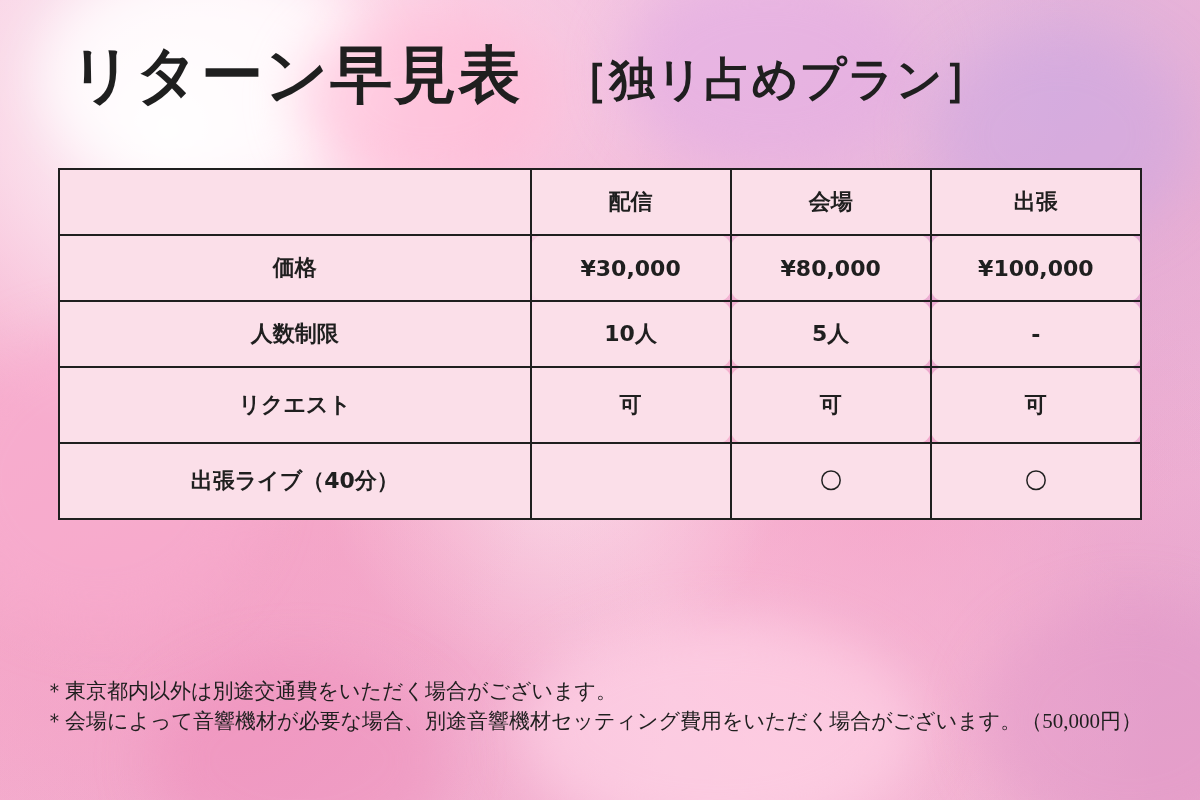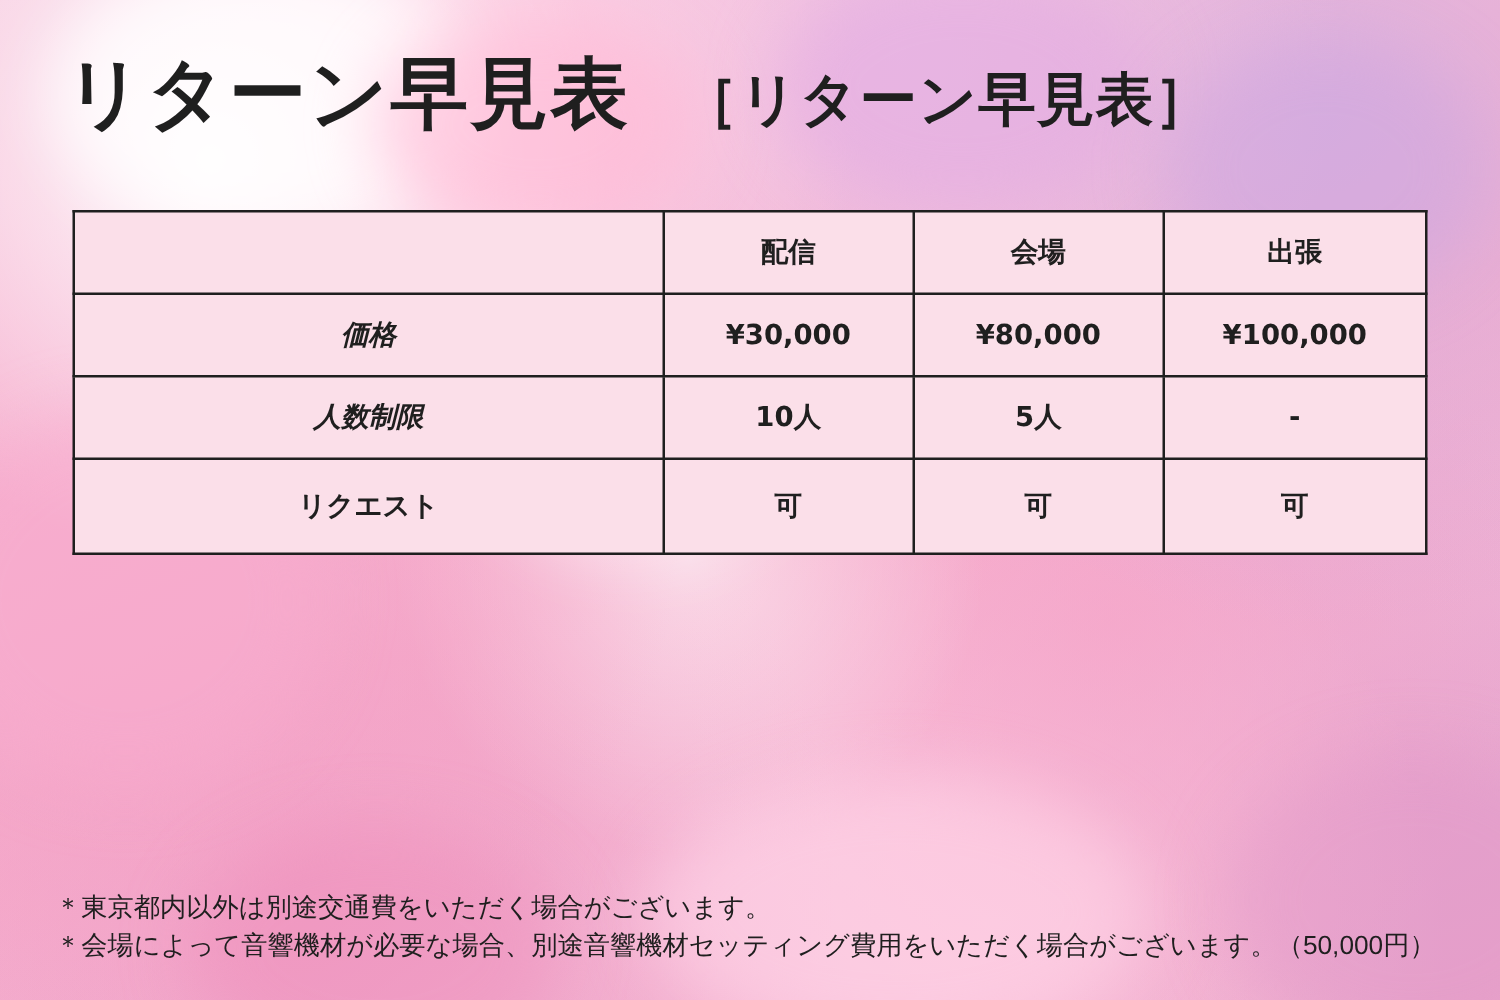--- a/index.html
+++ b/index.html
@@ -45,21 +45,21 @@
   .b4 { left: 930px; top: 30px;   width: 260px; height: 210px; background: rgba(206,166,224,0.50); }
   .b5 { left: -60px; top: 330px;  width: 320px; height: 300px; background: rgba(248,172,206,0.55); }
   .b6 { left: 520px; top: 620px;  width: 400px; height: 220px; background: rgba(255,214,232,0.60); }
   .b7 { left: 150px; top: 660px;  width: 300px; height: 200px; background: rgba(238,142,186,0.45); }
   .b8 { left: 980px; top: 600px;  width: 300px; height: 240px; background: rgba(224,150,200,0.45); }
   .b9 { left: 380px; top: 250px;  width: 260px; height: 200px; background: rgba(255,255,255,0.40); }
 
   
   .header {
     position: absolute;
-    left: 52px;
+    left: 70px;
     top: 44px;
     display: flex;
     align-items: flex-end;
     gap: 40px;
     justify-content: center;
   }
   .title {
     font-family: "DejaVu Sans", sans-serif;
     font-size: 62px;
     font-weight: bold;
@@ -104,35 +104,35 @@
     text-align: center;
     vertical-align: middle;
     margin-left: 48px;
   }
   col.c-label { width: 462px; }
   col.c-col   { width: 196px; }
   col.c-col3  { width: 206px; }
 
   th.corner { background: #fbdfe9; }
   th.colhead { font-size: 24px; }
-  td.rowlabel-center { text-align: center; font-size: 24px; font-style: italic; }
+  td.rowlabel-center { text-align: center; font-size: 24px; }
   td.rowlabel-left   { text-align: left; font-size: 24px; padding-left: 10px; }
-  td.value { font-size: 26px; }
+  td.value { font-size: 26px; border-radius: 13px; }
   td.mark  { font-size: 26px; font-weight: normal; }
   td.filled { background: #f9a8c4; }
 
   tr.tall th, tr.tall td { height: 74px; }
 
   
   .notes {
     position: absolute;
     left: 44px;
-    top: 712px;
+    top: 676px;
     width: 1140px;
-    font-family: Liberation Sans, sans-serif;
+    font-family: Liberation Serif, serif;
     color: #1f1f1f;
   }
   .note {
     font-size: 21px;
     line-height: 1.45;
     white-space: nowrap;
     letter-spacing: 0px;
   }
 </style>
 </head>
@@ -144,21 +144,21 @@
   <div class="blob b3"></div>
   <div class="blob b4"></div>
   <div class="blob b5"></div>
   <div class="blob b6"></div>
   <div class="blob b7"></div>
   <div class="blob b8"></div>
   <div class="blob b9"></div>
 
   <div class="header">
     <div class="title">リターン早見表</div>
-    <div class="subtitle">［リターン早見表］</div>
+    <div class="subtitle">［独リ占めプラン］</div>
   </div>
 
   <div class="table-wrap">
     <table class="matrix">
       <colgroup>
         <col class="c-label">
         <col class="c-col">
         <col class="c-col">
         <col class="c-col3">
       </colgroup>
@@ -182,20 +182,26 @@
           <td class="value">10人</td>
           <td class="value">5人</td>
           <td class="value">-</td>
         </tr>
         <tr class="tall">
           <td class="rowlabel-left">リクエスト</td>
           <td class="value">可</td>
           <td class="value">可</td>
           <td class="value">可</td>
         </tr>
+        <tr class="tall">
+          <td class="rowlabel-left">出張ライブ（40分）</td>
+          <td class="mark filled"></td>
+          <td class="mark">〇</td>
+          <td class="mark">〇</td>
+        </tr>
       </tbody>
     </table>
   </div>
 
   <div class="notes">
     <div class="note">＊東京都内以外は別途交通費をいただく場合がございます。</div>
     <div class="note">＊会場によって音響機材が必要な場合、別途音響機材セッティング費用をいただく場合がございます。（50,000円）</div>
   </div>
 </div>
 

